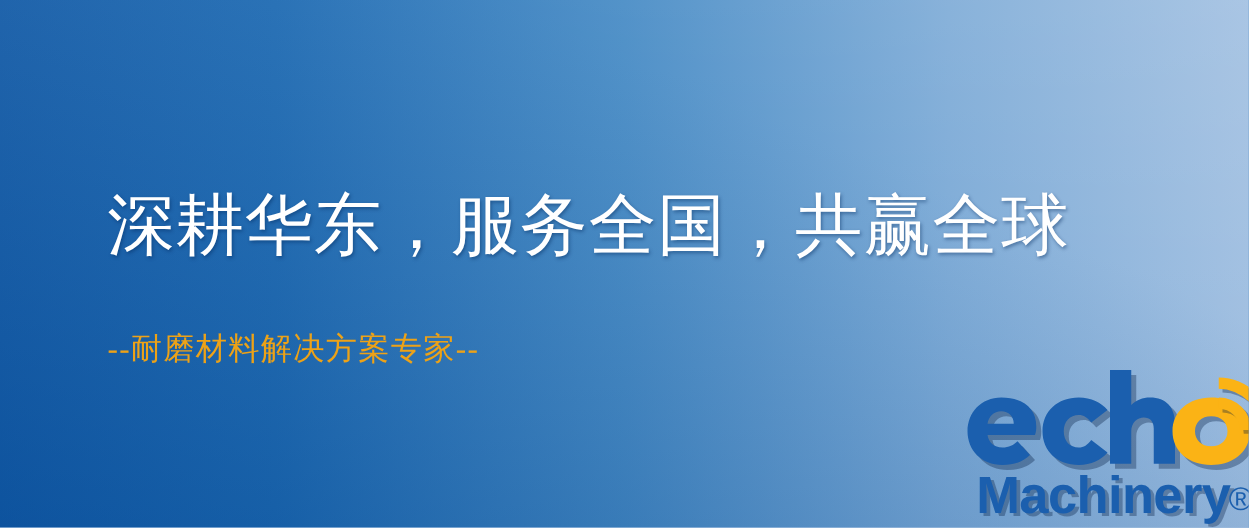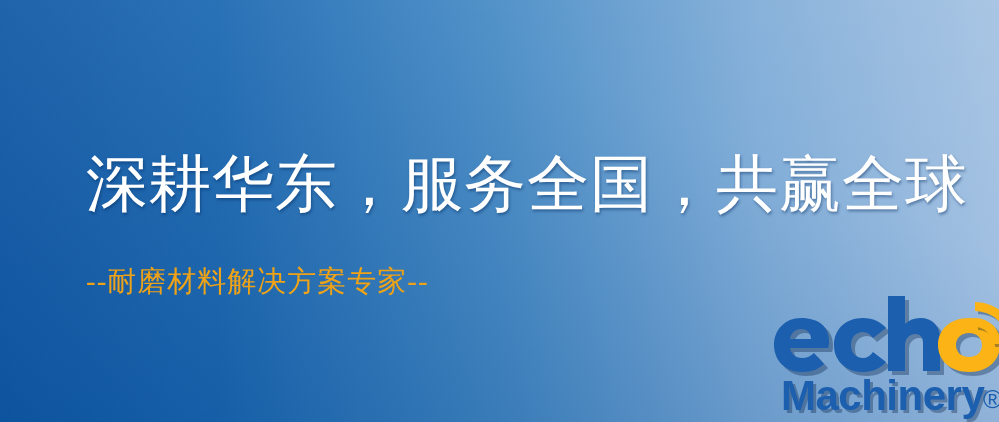--- a/index.html
+++ b/index.html
@@ -19,35 +19,35 @@
       linear-gradient(to top right, rgba(10,70,140,0.35) 0%, rgba(255,255,255,0.10) 70%, rgba(255,255,255,0.18) 100%),
       linear-gradient(to right, #0f5aa8 0%, #1666b1 22%, #3d85c2 50%, #74a5d4 76%, #97b9de 100%);
   }
 
   
   #headline {
     position: absolute;
     left: 86px;
     top: 152px;
     font-family: "Liberation Serif", "DejaVu Serif", serif;
-    font-size: 62px;
+    font-size: 54px;
     line-height: 1.05;
     color: #ffffff;
     white-space: nowrap;
     letter-spacing: 1px;
     text-shadow: 1px 2px 3px rgba(0, 40, 90, 0.45);
   }
 
   
   #subheadline {
     position: absolute;
     left: 86px;
     top: 266px;
     font-family: "Liberation Serif", "DejaVu Serif", serif;
-    font-size: 29px;
+    font-size: 25px;
     line-height: 1.1;
     color: #eda217;
     white-space: nowrap;
     letter-spacing: 1px;
   }
 
   
   #logo {
     position: absolute;
     left: 770px;

